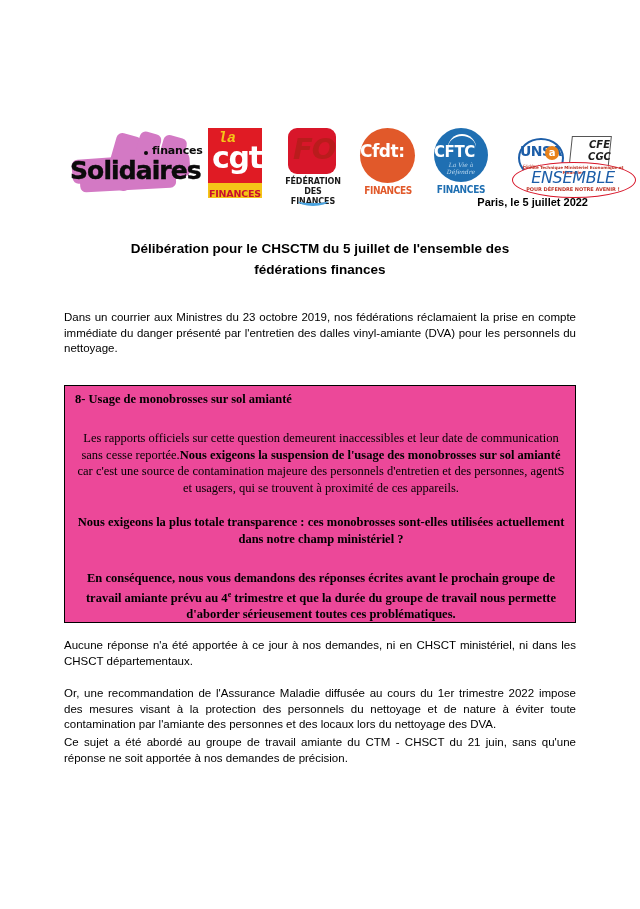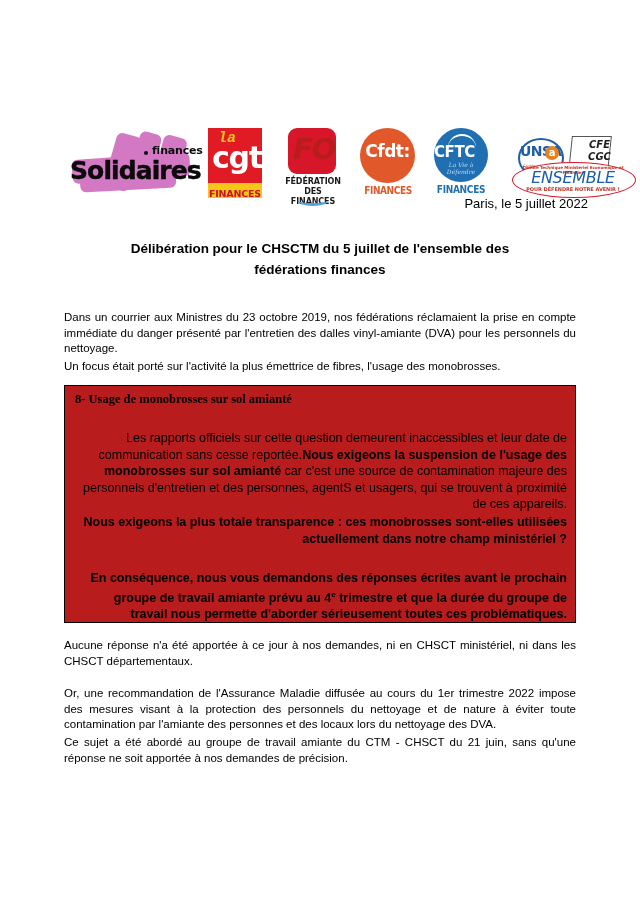--- a/index.html
+++ b/index.html
@@ -189,21 +189,20 @@
     position: absolute;
     left: 4px; top: 0;
     width: 55px; height: 55px;
     border-radius: 50%;
     background: #e1592a;
   }
   .cfdt-txt {
     position: absolute;
     left: 4px; top: 15px;
     width: 55px;
-    text-align: center;
     font-family: "DejaVu Sans", sans-serif;
     font-weight: bold;
     font-size: 17px;
     color: #ffffff;
     letter-spacing: -0.5px;
     line-height: 1;
   }
   .cfdt-sub {
     position: absolute;
     left: 0; top: 57px;
@@ -385,22 +384,23 @@
     letter-spacing: -0.05px;
   }
 
   
   .dateline {
     position: absolute;
     left: 0;
     top: 196px;
     width: 588px;
     text-align: right;
-    font-size: 13px;
+    font-size: 11px;
     color: #000;
+    font-weight: bold;
   }
   .doc-title {
     position: absolute;
     left: 64px;
     top: 238px;
     width: 512px;
     text-align: center;
     font-size: 13.5px;
     font-weight: bold;
     line-height: 21px;
@@ -421,39 +421,39 @@
 
   
   .box {
     position: absolute;
     left: 64px;
     top: 385px;
     width: 512px;
     height: 238px;
     border: 1px solid #000;
     box-sizing: border-box;
-    background: #b91c1c;
+    background: #ec4899;
   }
   .box-head {
     position: absolute;
     left: 10px;
     top: 5px;
     font-family: "Liberation Serif", serif;
     font-weight: bold;
     font-size: 12.5px;
     line-height: 16px;
   }
   .box-p {
     position: absolute;
     left: 10px;
     width: 492px;
-    font-family: Liberation Sans, sans-serif;
+    font-family: Liberation Serif, serif;
     font-size: 12.5px;
     line-height: 16.5px;
-    text-align: right;
+    text-align: center;
   }
   .bp1 { top: 44px; }
   .bp2 { top: 128px; font-weight: bold; }
   .bp3 { top: 184px; font-weight: bold; }
   .bold { font-weight: bold; }
   sup { font-size: 8px; vertical-align: super; }
 </style>
 </head>
 <body>
 
@@ -524,21 +524,20 @@
   </div>
 
   <div class="dateline">Paris, le 5 juillet 2022</div>
 
   <div class="doc-title">
     <span>Délibération pour le CHSCTM du 5 juillet de l'ensemble des</span><br>
     <span>fédérations finances</span>
   </div>
 
   <div class="para p1">Dans un courrier aux Ministres du 23 octobre 2019, nos fédérations réclamaient la prise en compte immédiate du danger présenté par l'entretien des dalles vinyl-amiante (DVA) pour les personnels du nettoyage.</div>
-  <div class="para p2">Un focus était porté sur l'activité la plus émettrice de fibres, l'usage des monobrosses.</div>
 
   <div class="box">
     <div class="box-head">8- Usage de monobrosses sur sol amianté</div>
 
     <div class="box-p bp1">
       <span>Les rapports officiels sur cette question demeurent inaccessibles et leur date de communication sans cesse reportée.</span><span class="bold">Nous exigeons la suspension de l'usage des monobrosses sur sol amianté</span><span> car c'est une source de contamination majeure des personnels d'entretien et des personnes, agentS et usagers, qui se trouvent à proximité de ces appareils.</span>
     </div>
 
     <div class="box-p bp2">Nous exigeons la plus totale transparence : ces monobrosses sont-elles utilisées actuellement dans notre champ ministériel ?</div>
 

